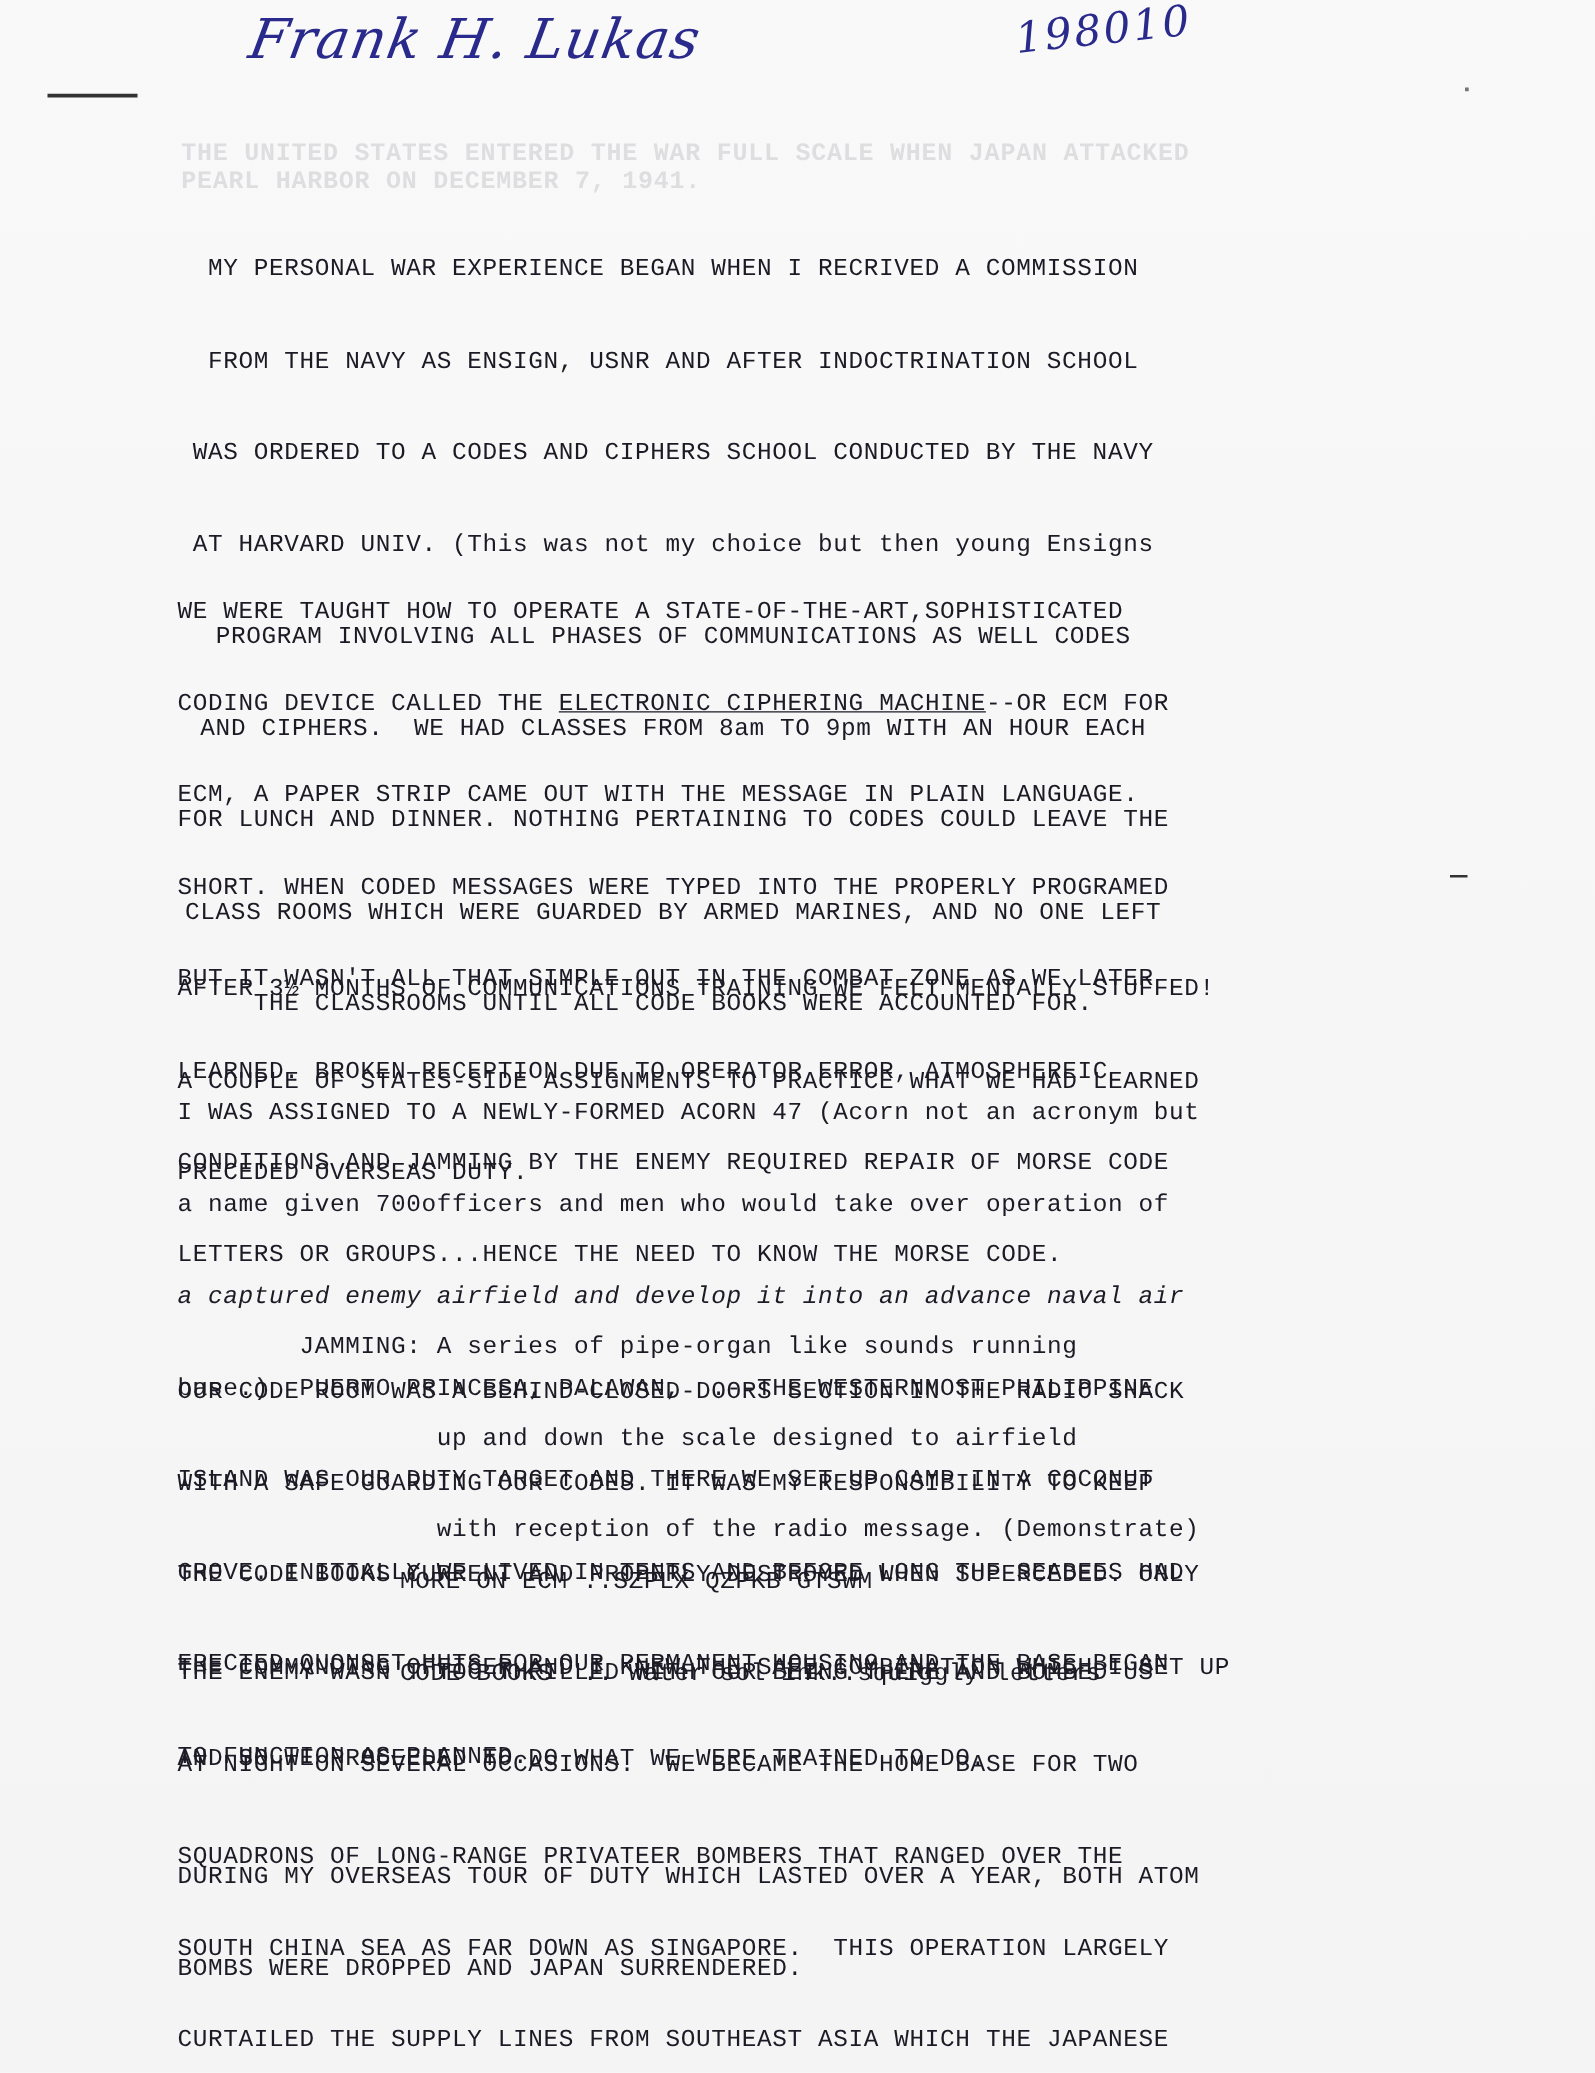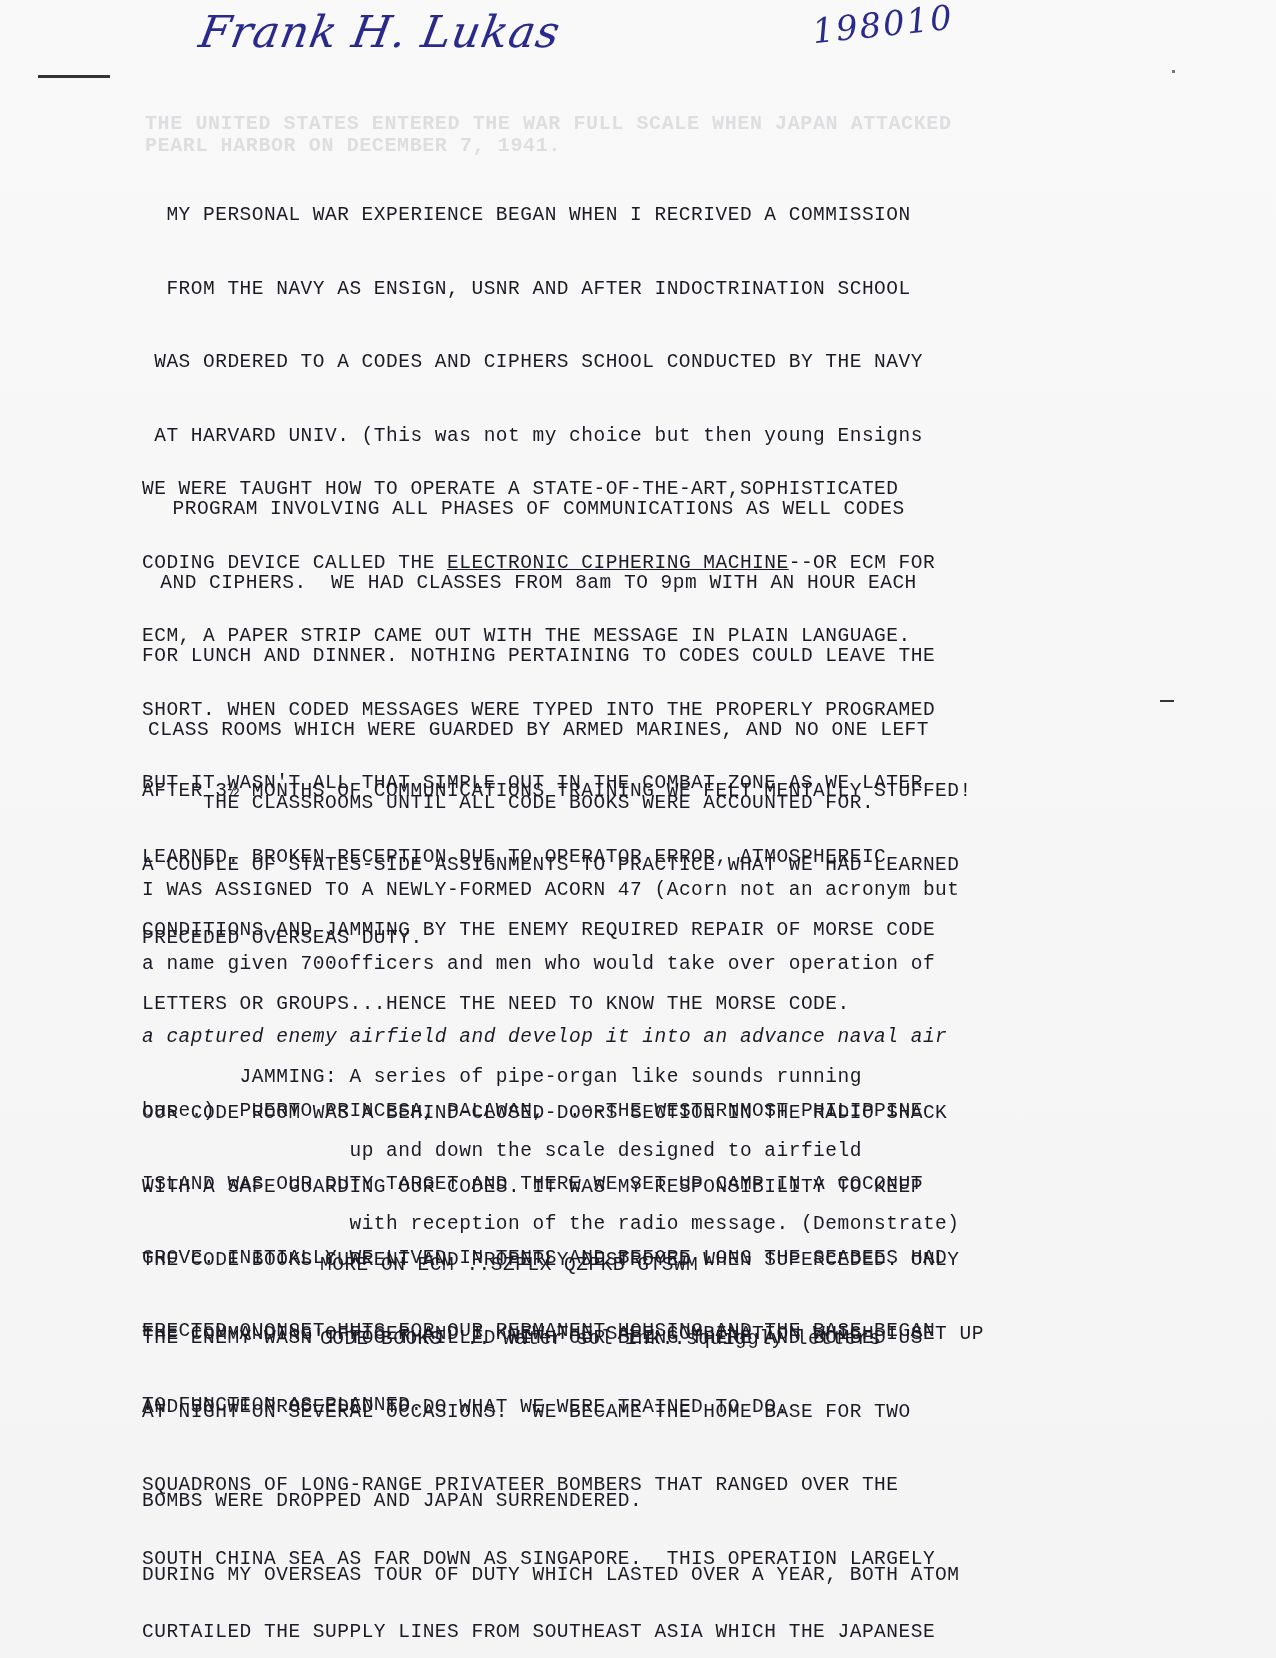--- a/index.html
+++ b/index.html
@@ -107,17 +107,17 @@
   <div class="para" style="top:1277px;">
     <span class="line">THE ENEMY WASN'T TOO THRILLED WITH OUR BEING THERE AND BOMBED US</span>
     <span class="line">AT NIGHT ON SEVERAL OCCASIONS.  WE BECAME THE HOME BASE FOR TWO</span>
     <span class="line">SQUADRONS OF LONG-RANGE PRIVATEER BOMBERS THAT RANGED OVER THE</span>
     <span class="line">SOUTH CHINA SEA AS FAR DOWN AS SINGAPORE.  THIS OPERATION LARGELY</span>
     <span class="line">CURTAILED THE SUPPLY LINES FROM SOUTHEAST ASIA WHICH THE JAPANESE</span>
     
   </div>
 
   <div class="para" style="top:1440px;">
+    <span class="line">DURING MY OVERSEAS TOUR OF DUTY WHICH LASTED OVER A YEAR, BOTH ATOM</span>
     <span class="line">BOMBS WERE DROPPED AND JAPAN SURRENDERED.</span>
-    <span class="line">DURING MY OVERSEAS TOUR OF DUTY WHICH LASTED OVER A YEAR, BOTH ATOM</span>
   </div>
 
 </div>
 
 </body></html>

